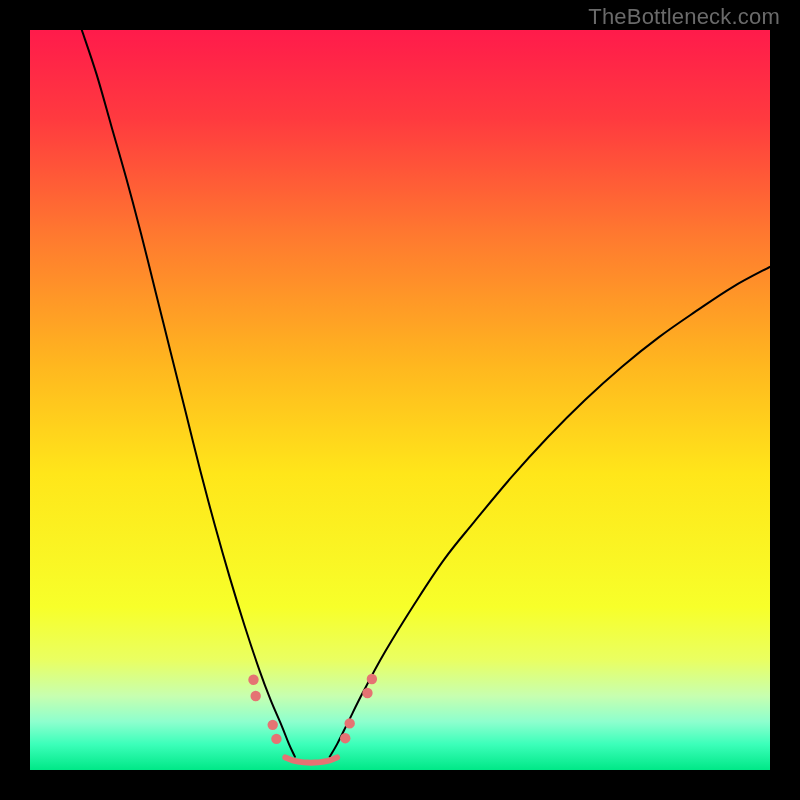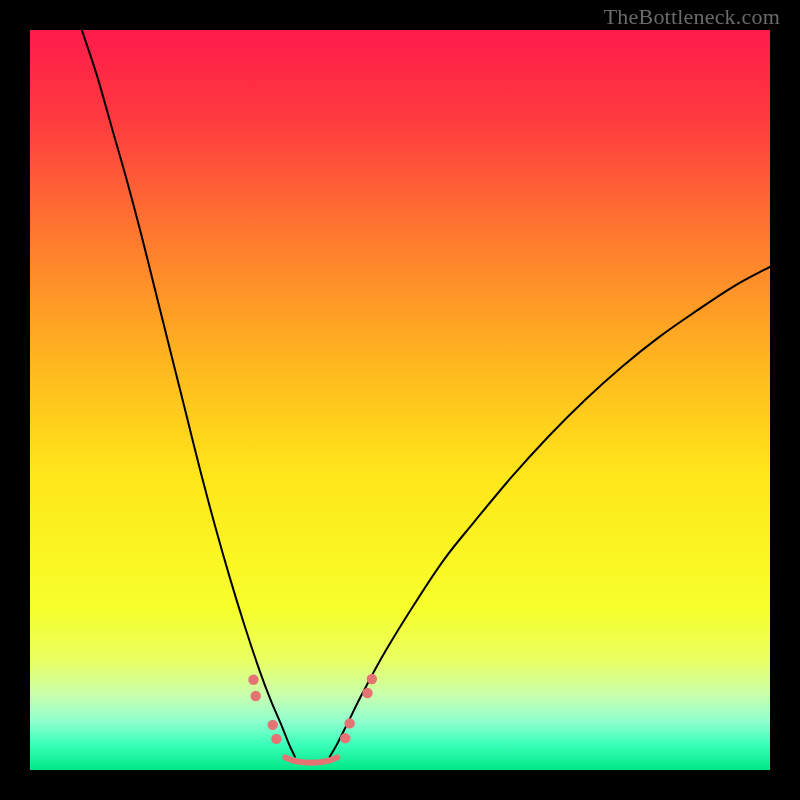--- a/index.html
+++ b/index.html
@@ -16,21 +16,21 @@
     height: 800px;
     background: #000;
     position: relative;
   }
   .watermark {
     position: absolute;
     top: 4px;
     right: 20px;
     color: #6a6a6a;
     font-size: 22px;
-    font-family: Liberation Serif, serif;
+    font-family: Liberation Sans, sans-serif;
     letter-spacing: 0.2px;
     z-index: 10;
   }
   .plot-area {
     position: absolute;
     left: 30px;
     top: 30px;
     width: 740px;
     height: 740px;
   }

